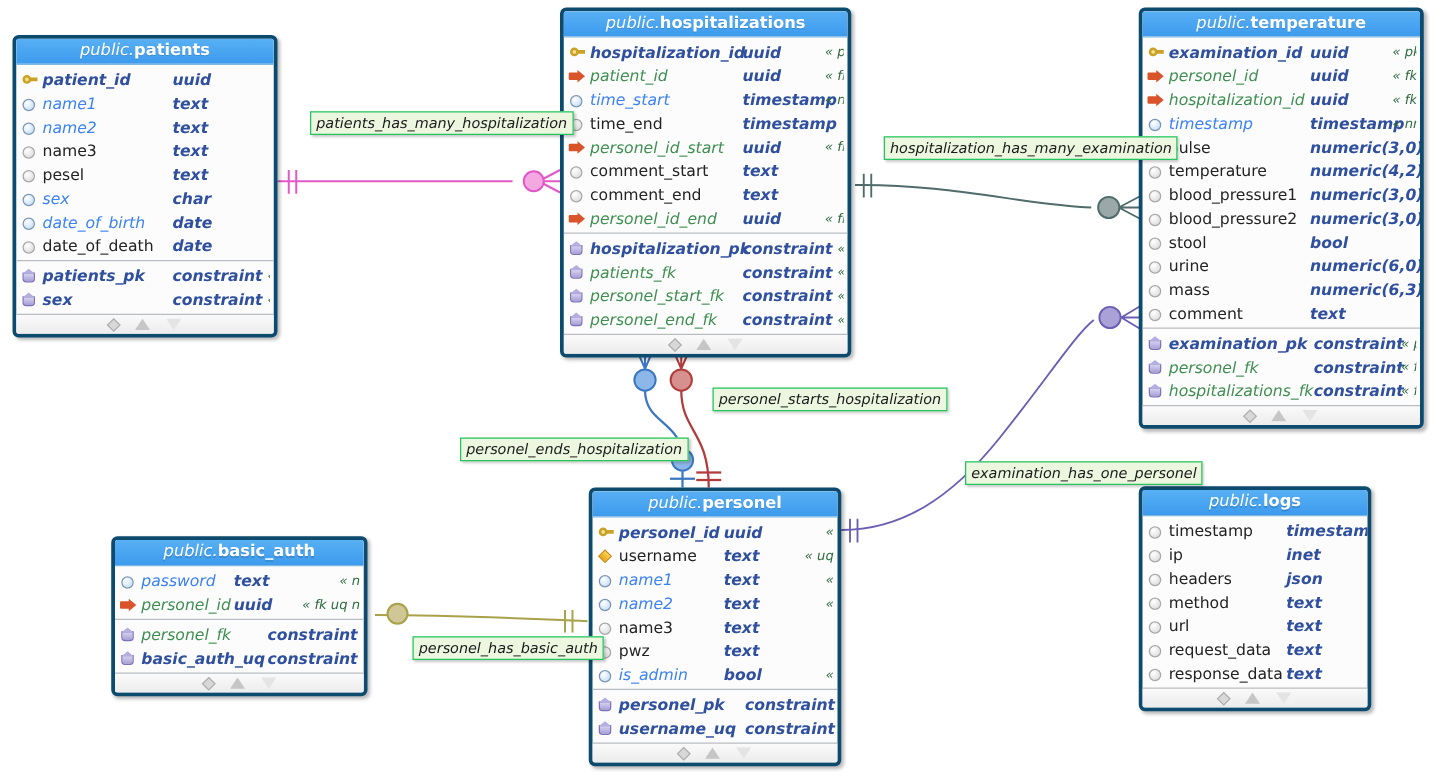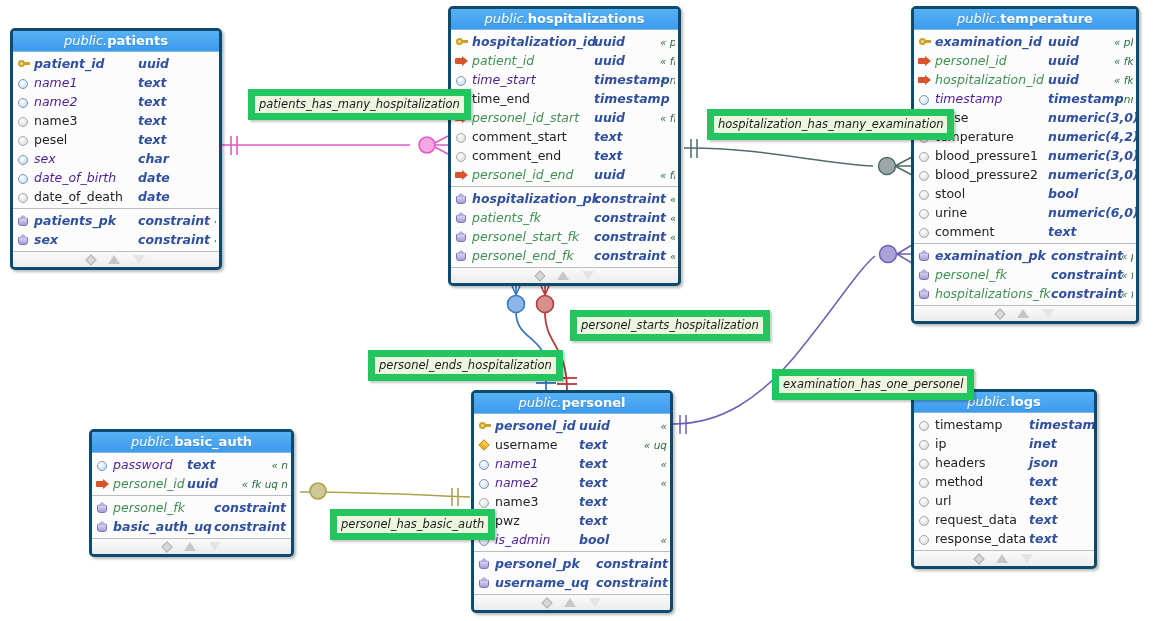--- a/index.html
+++ b/index.html
@@ -46,21 +46,21 @@
     font-size:12.5px;
   }
   .ic{width:14px;min-width:14px;display:inline-block;position:relative;height:14px;margin-right:3px;}
   .nm{flex:0 0 auto;}
   .ty{flex:0 0 auto;color:#2f4f9f;font-weight:bold;font-style:italic;}
   .an{flex:1 1 auto;text-align:right;color:#2e6b3e;font-style:italic;font-size:10.5px;padding-left:4px;overflow:hidden;}
 
   
   .n-pk{color:#2f4f9f;font-weight:bold;font-style:italic;}
   .n-fk{color:#3f8f52;font-style:italic;}
-  .n-nn{color:#4c1d95;font-style:italic;}
+  .n-nn{color:#3b82f6;font-style:italic;}
   .n-plain{color:#222;}
   .n-con{color:#3f8f52;font-style:italic;}
   .n-conpk{color:#2f4f9f;font-weight:bold;font-style:italic;}
 
   .ty-con{color:#2f4f9f;font-weight:bold;font-style:italic;}
 
   
   .i-key:before{
     content:"";position:absolute;left:1px;top:3px;width:7px;height:7px;
     border:2px solid #c9a227;border-radius:50%;background:#f4e08a;box-sizing:border-box;
@@ -114,21 +114,21 @@
     display:flex;align-items:center;justify-content:center;gap:13px;
   }
   .foot .f-d{width:8px;height:8px;background:#d8d8d8;border:1px solid #b0b0b0;transform:rotate(45deg);box-sizing:border-box;}
   .foot .f-u{width:0;height:0;border-left:6px solid transparent;border-right:6px solid transparent;border-bottom:9px solid #c6c6c6;}
   .foot .f-w{width:0;height:0;border-left:6px solid transparent;border-right:6px solid transparent;border-top:9px solid #e4e4e4;}
 
   
   .rel-label{
     position:absolute;
     background:#edf7e0;
-    border:7px solid #22c55e;
+    border:1px solid #22c55e;
     color:#1a1a1a;
     font-style:italic;
     font-size:11.5px;
     line-height:15px;
     padding:1px 4px;
     white-space:nowrap;
     box-shadow:1.5px 1.5px 2px rgba(0,0,0,.22);
     box-sizing:border-box;
   }
 </style>
@@ -411,20 +411,26 @@
           <span class="an"></span>
         </div>
       <div class="row">
           <span class="ic i-circ-gray"></span>
           <span class="nm n-plain" style="width:113px">urine</span>
           <span class="ty">numeric(6,0)</span>
           <span class="an"></span>
         </div>
       <div class="row">
           <span class="ic i-circ-gray"></span>
+          <span class="nm n-plain" style="width:113px">mass</span>
+          <span class="ty">numeric(6,3)</span>
+          <span class="an"></span>
+        </div>
+      <div class="row">
+          <span class="ic i-circ-gray"></span>
           <span class="nm n-plain" style="width:113px">comment</span>
           <span class="ty">text</span>
           <span class="an"></span>
         </div>
     </div>
     <div class="section">
       <div class="row">
           <span class="ic i-con"></span>
           <span class="nm n-conpk" style="width:116px">examination_pk</span>
           <span class="ty-con" style="width:66px">constraint</span>

